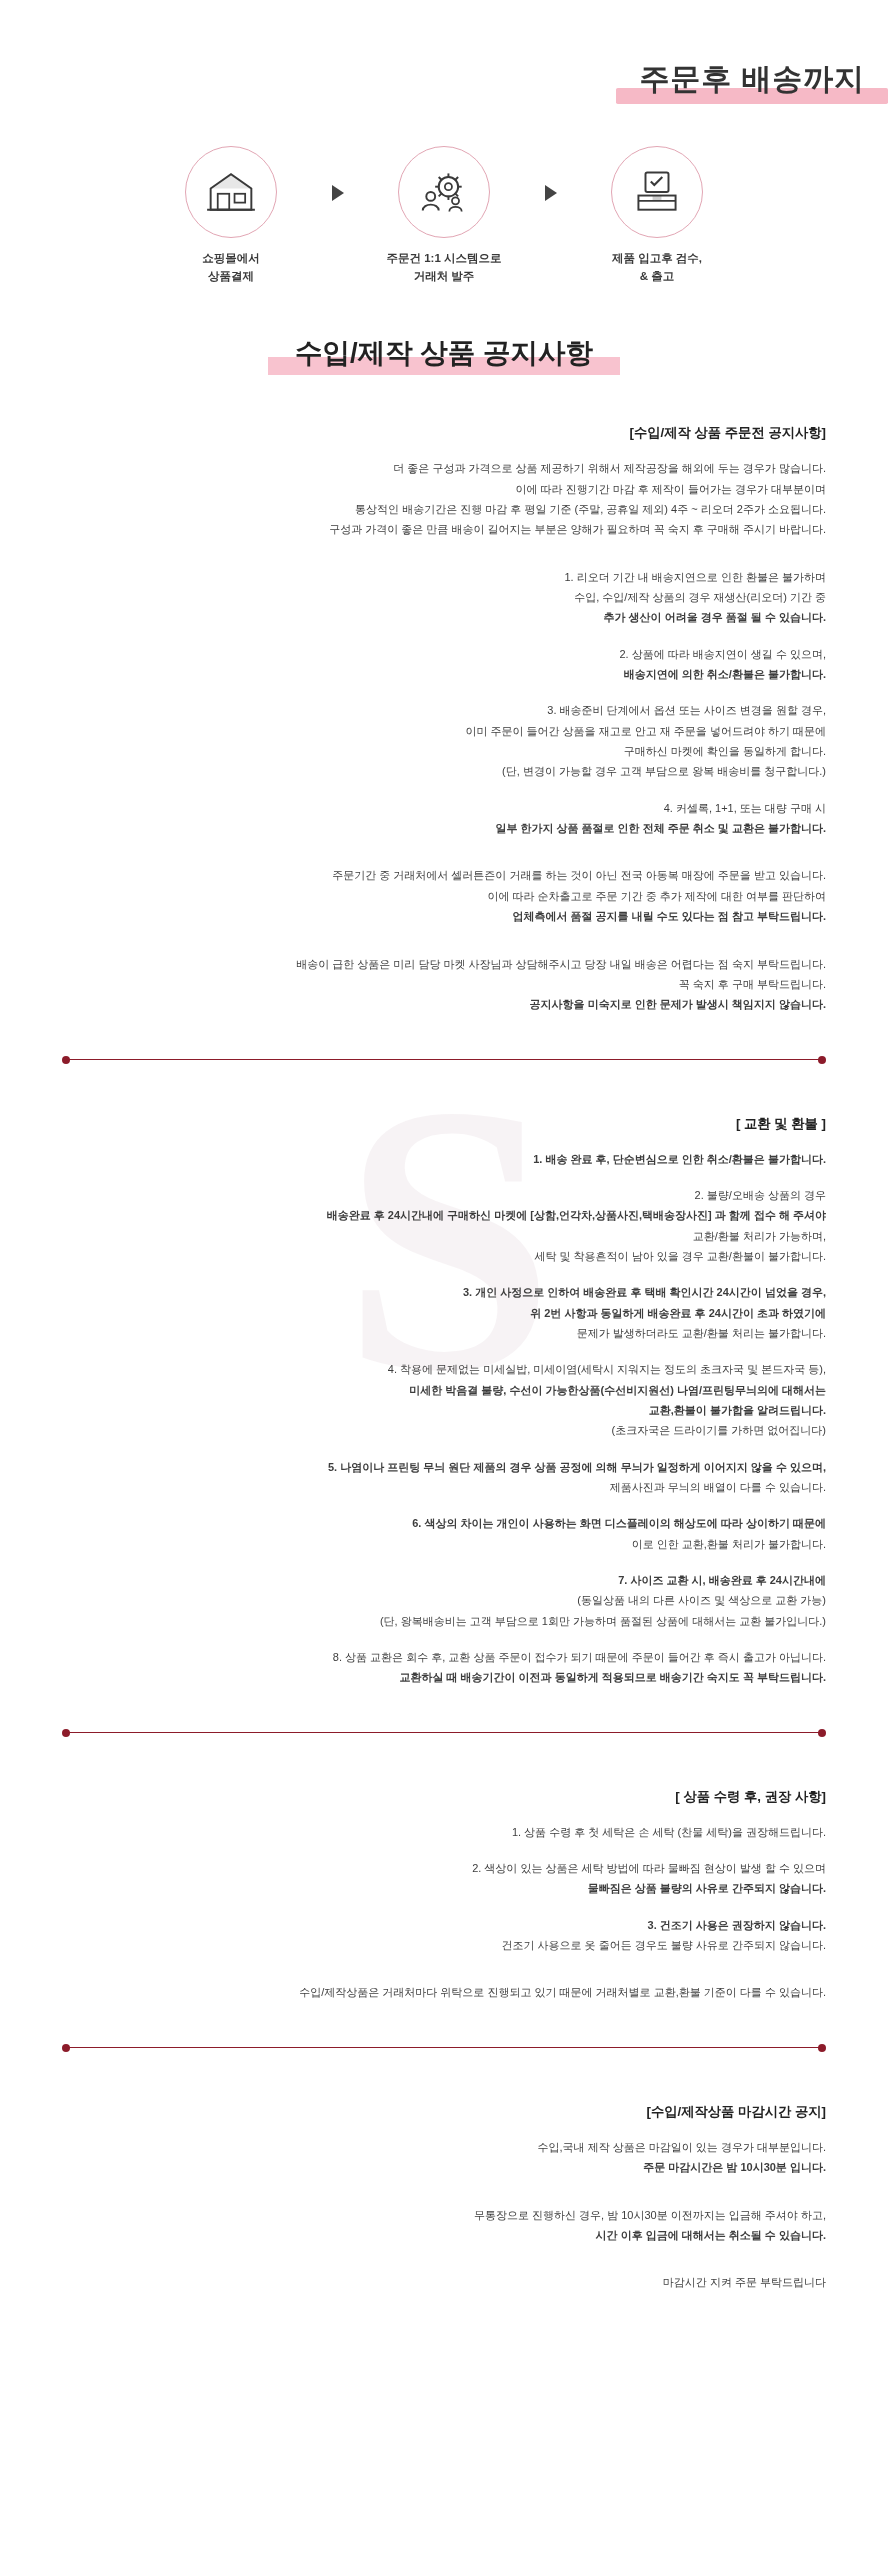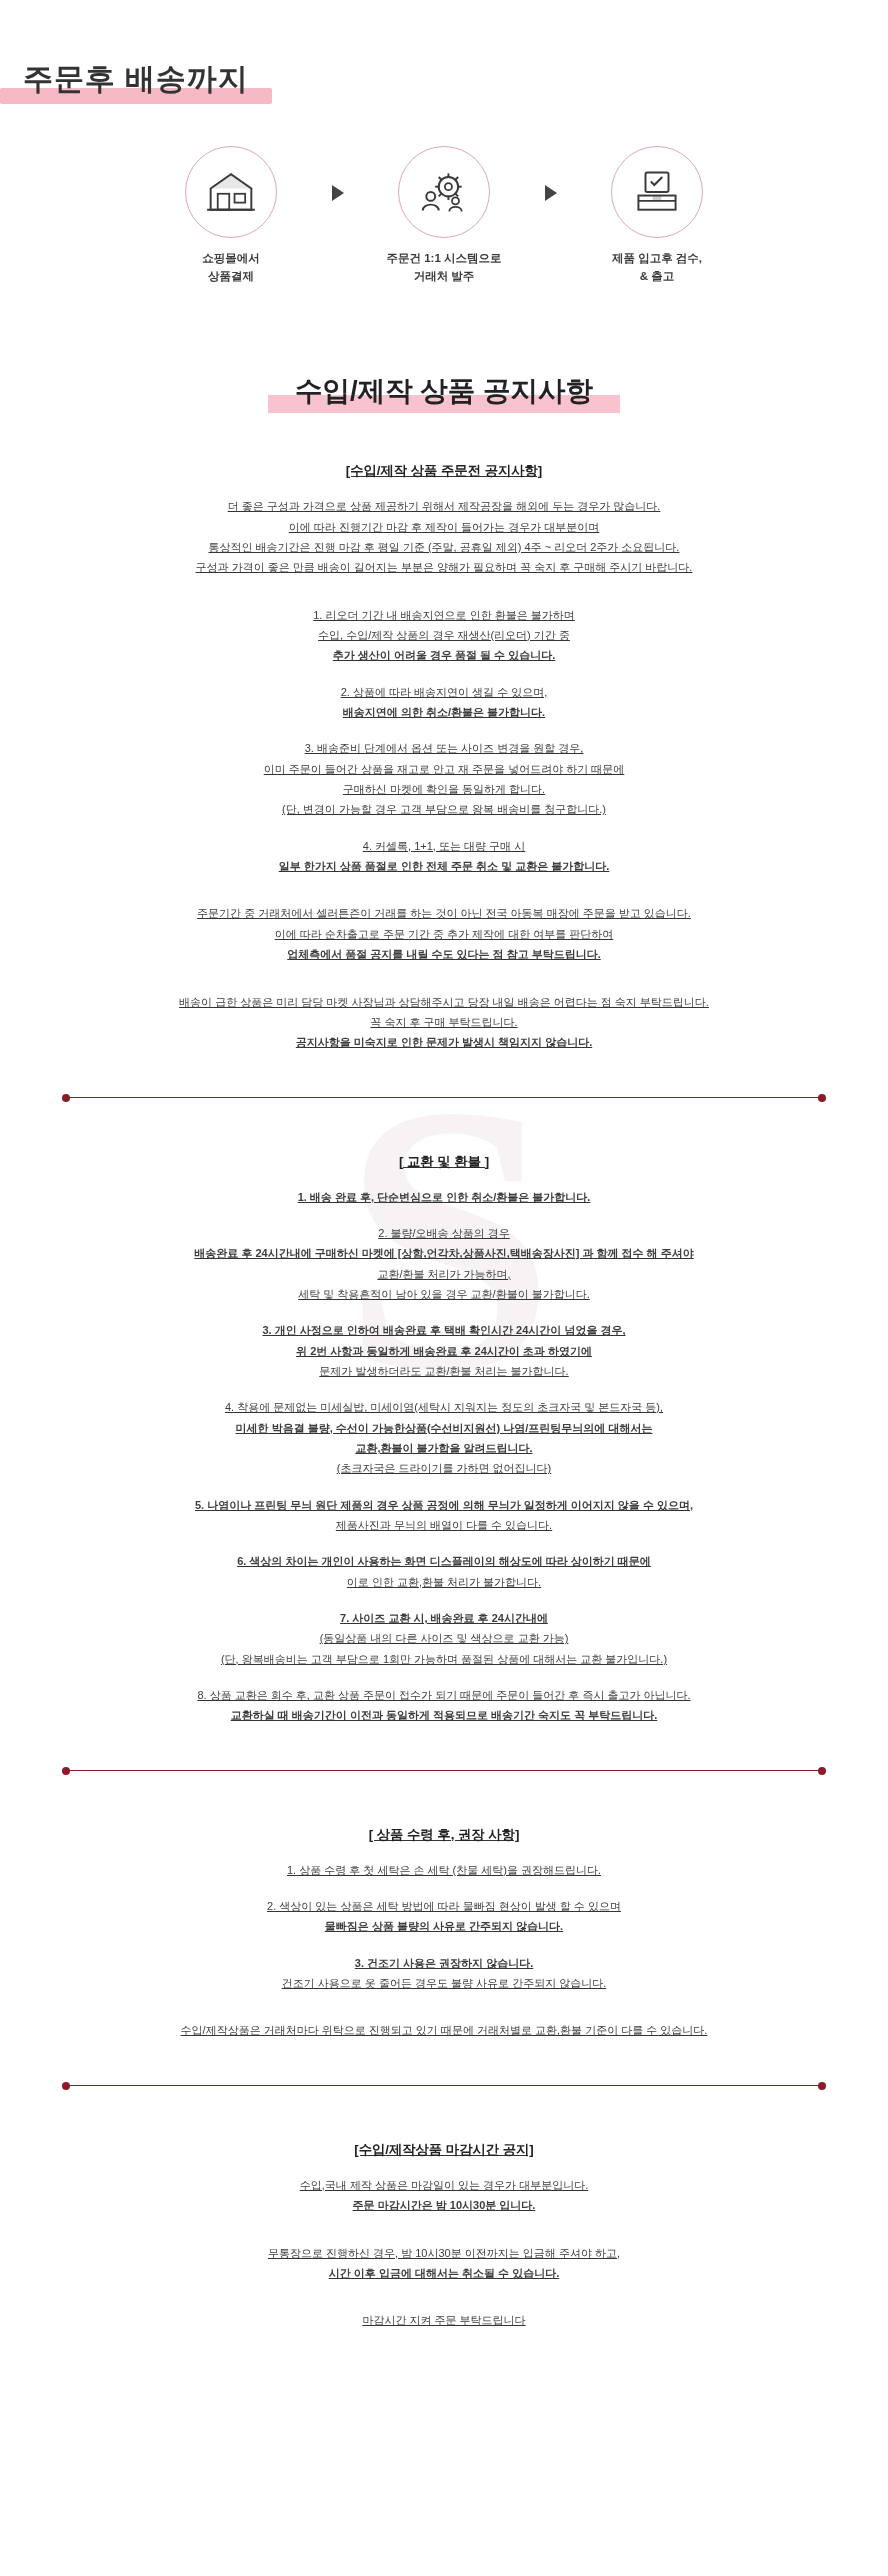--- a/index.html
+++ b/index.html
@@ -36,21 +36,21 @@
     letter-spacing: -9px;
     z-index: 0;
     user-select: none;
     line-height: 1;
   }
 
   .content { position: relative; z-index: 2; }
 
   
   .top-banner-wrap {
-    text-align: left;
+    text-align: right;
     margin-top: 16px;
   }
   .top-banner {
     display: inline-block;
     position: relative;
     padding: 7px 23px 9px 23px;
     font-size: 30px;
     font-weight: bold;
     color: #333333;
     letter-spacing: 0.9px;
@@ -101,45 +101,44 @@
     margin-top: 39px;
     width: 0; height: 0;
     border-top: 8px solid transparent;
     border-bottom: 8px solid transparent;
     border-left: 12.4px solid #444;
   }
 
   
   .section-heading-wrap {
     text-align: center;
-    margin-top: 82px;
+    margin-top: 44px;
   }
   .section-heading {
     display: inline-block;
     position: relative;
     padding: 5.3px 27px 7px 27px;
     font-size: 27.5px;
     font-weight: bold;
     color: #222;
   }
   .section-heading .hl {
     position: absolute;
     left: 0; right: 0;
     bottom: 3.6px;
     height: 18px;
     background: #f8c3cf;
     z-index: -1;
   }
 
   
   .block {
-    text-align: center;
+    text-align: right;
     margin: 8px auto;
     width: 764px;
-    text-decoration: underline;
   }
   .block-title {
     font-size: 13.3px;
     font-weight: bold;
     color: #222;
     margin-top: 46px;
     margin-bottom: 16px;
   }
   .block-title.bracket { margin-top: 50px; }
   p.line {

